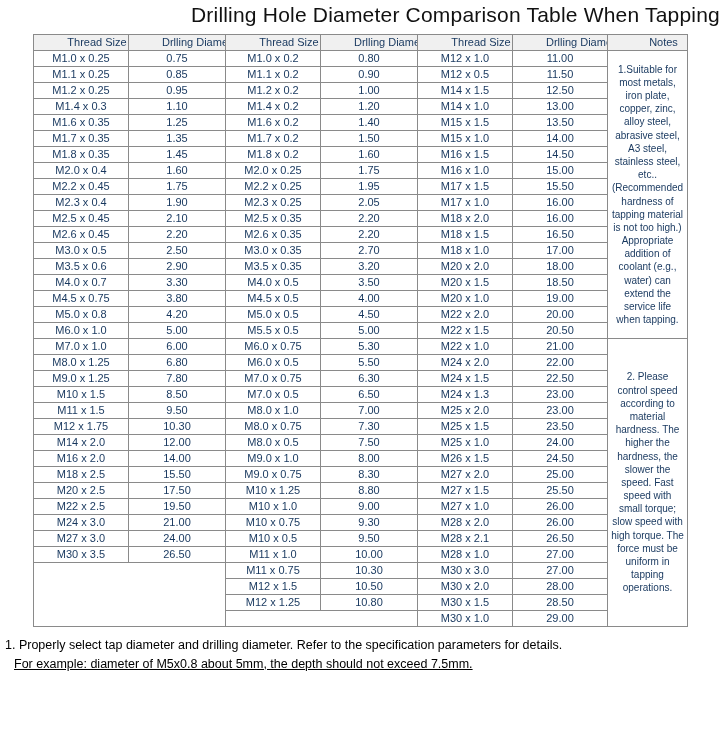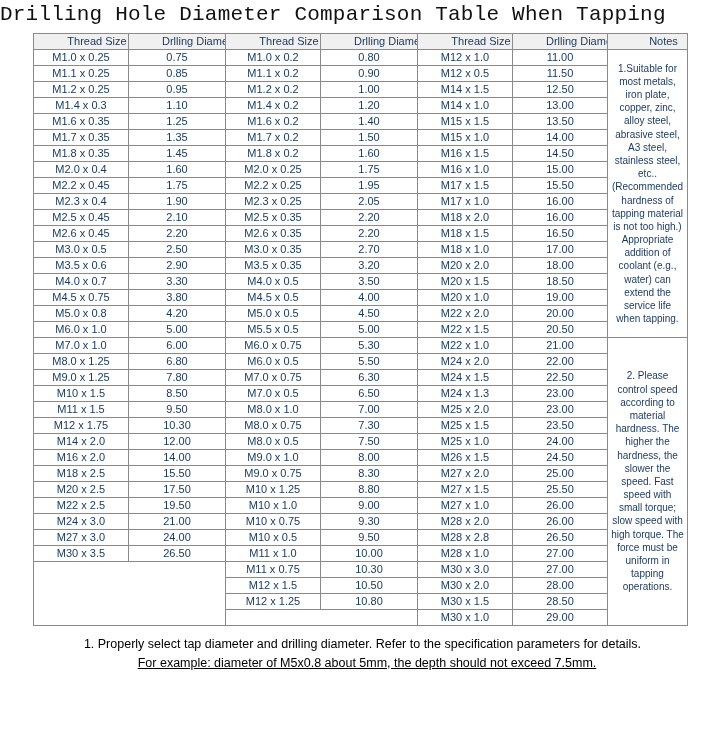--- a/index.html
+++ b/index.html
@@ -6,26 +6,25 @@
   html, body { margin: 0; padding: 0; }
   body {
     width: 720px;
     height: 753px;
     background: #ffffff;
     font-family: "Liberation Sans", "DejaVu Sans", sans-serif;
     overflow: hidden;
   }
   .title {
     margin: 3px 0 7px 0;
-    text-align: left;
+    text-align: right;
     font-size: 21px;
     font-weight: 400;
     color: #111111;
     letter-spacing: 0.2px;
-    font-family: Liberation Mono, monospace;
   }
   table.comparison {
     border-collapse: collapse;
     table-layout: fixed;
     width: 654px;
     margin-left: 33px;
   }
   table.comparison th,
   table.comparison td {
     border: 1px solid #8a8a8a;
@@ -52,21 +51,20 @@
     overflow-wrap: break-word;
     height: auto;
   }
   table.comparison td.empty-cell {
     background: #ffffff;
   }
   .footer {
     margin: 12px 0 0 5px;
     color: #000000;
     font-size: 12.5px;
-    text-align: center;
   }
   .footer .line {
     margin-bottom: 5px;
     line-height: 1.08;
     white-space: nowrap;
   }
   .footer .line:last-child {
     padding-left: 9px;
     text-decoration: underline;
   }
@@ -340,21 +338,21 @@
           <td>M10 x 0.75</td>
           <td>9.30</td>
           <td>M28 x 2.0</td>
           <td>26.00</td>
         </tr>
         <tr>
           <td>M27 x 3.0</td>
           <td>24.00</td>
           <td>M10 x 0.5</td>
           <td>9.50</td>
-          <td>M28 x 2.8</td>
+          <td>M28 x 2.1</td>
           <td>26.50</td>
         </tr>
         <tr>
           <td>M30 x 3.5</td>
           <td>26.50</td>
           <td>M11 x 1.0</td>
           <td>10.00</td>
           <td>M28 x 1.0</td>
           <td>27.00</td>
         </tr>

